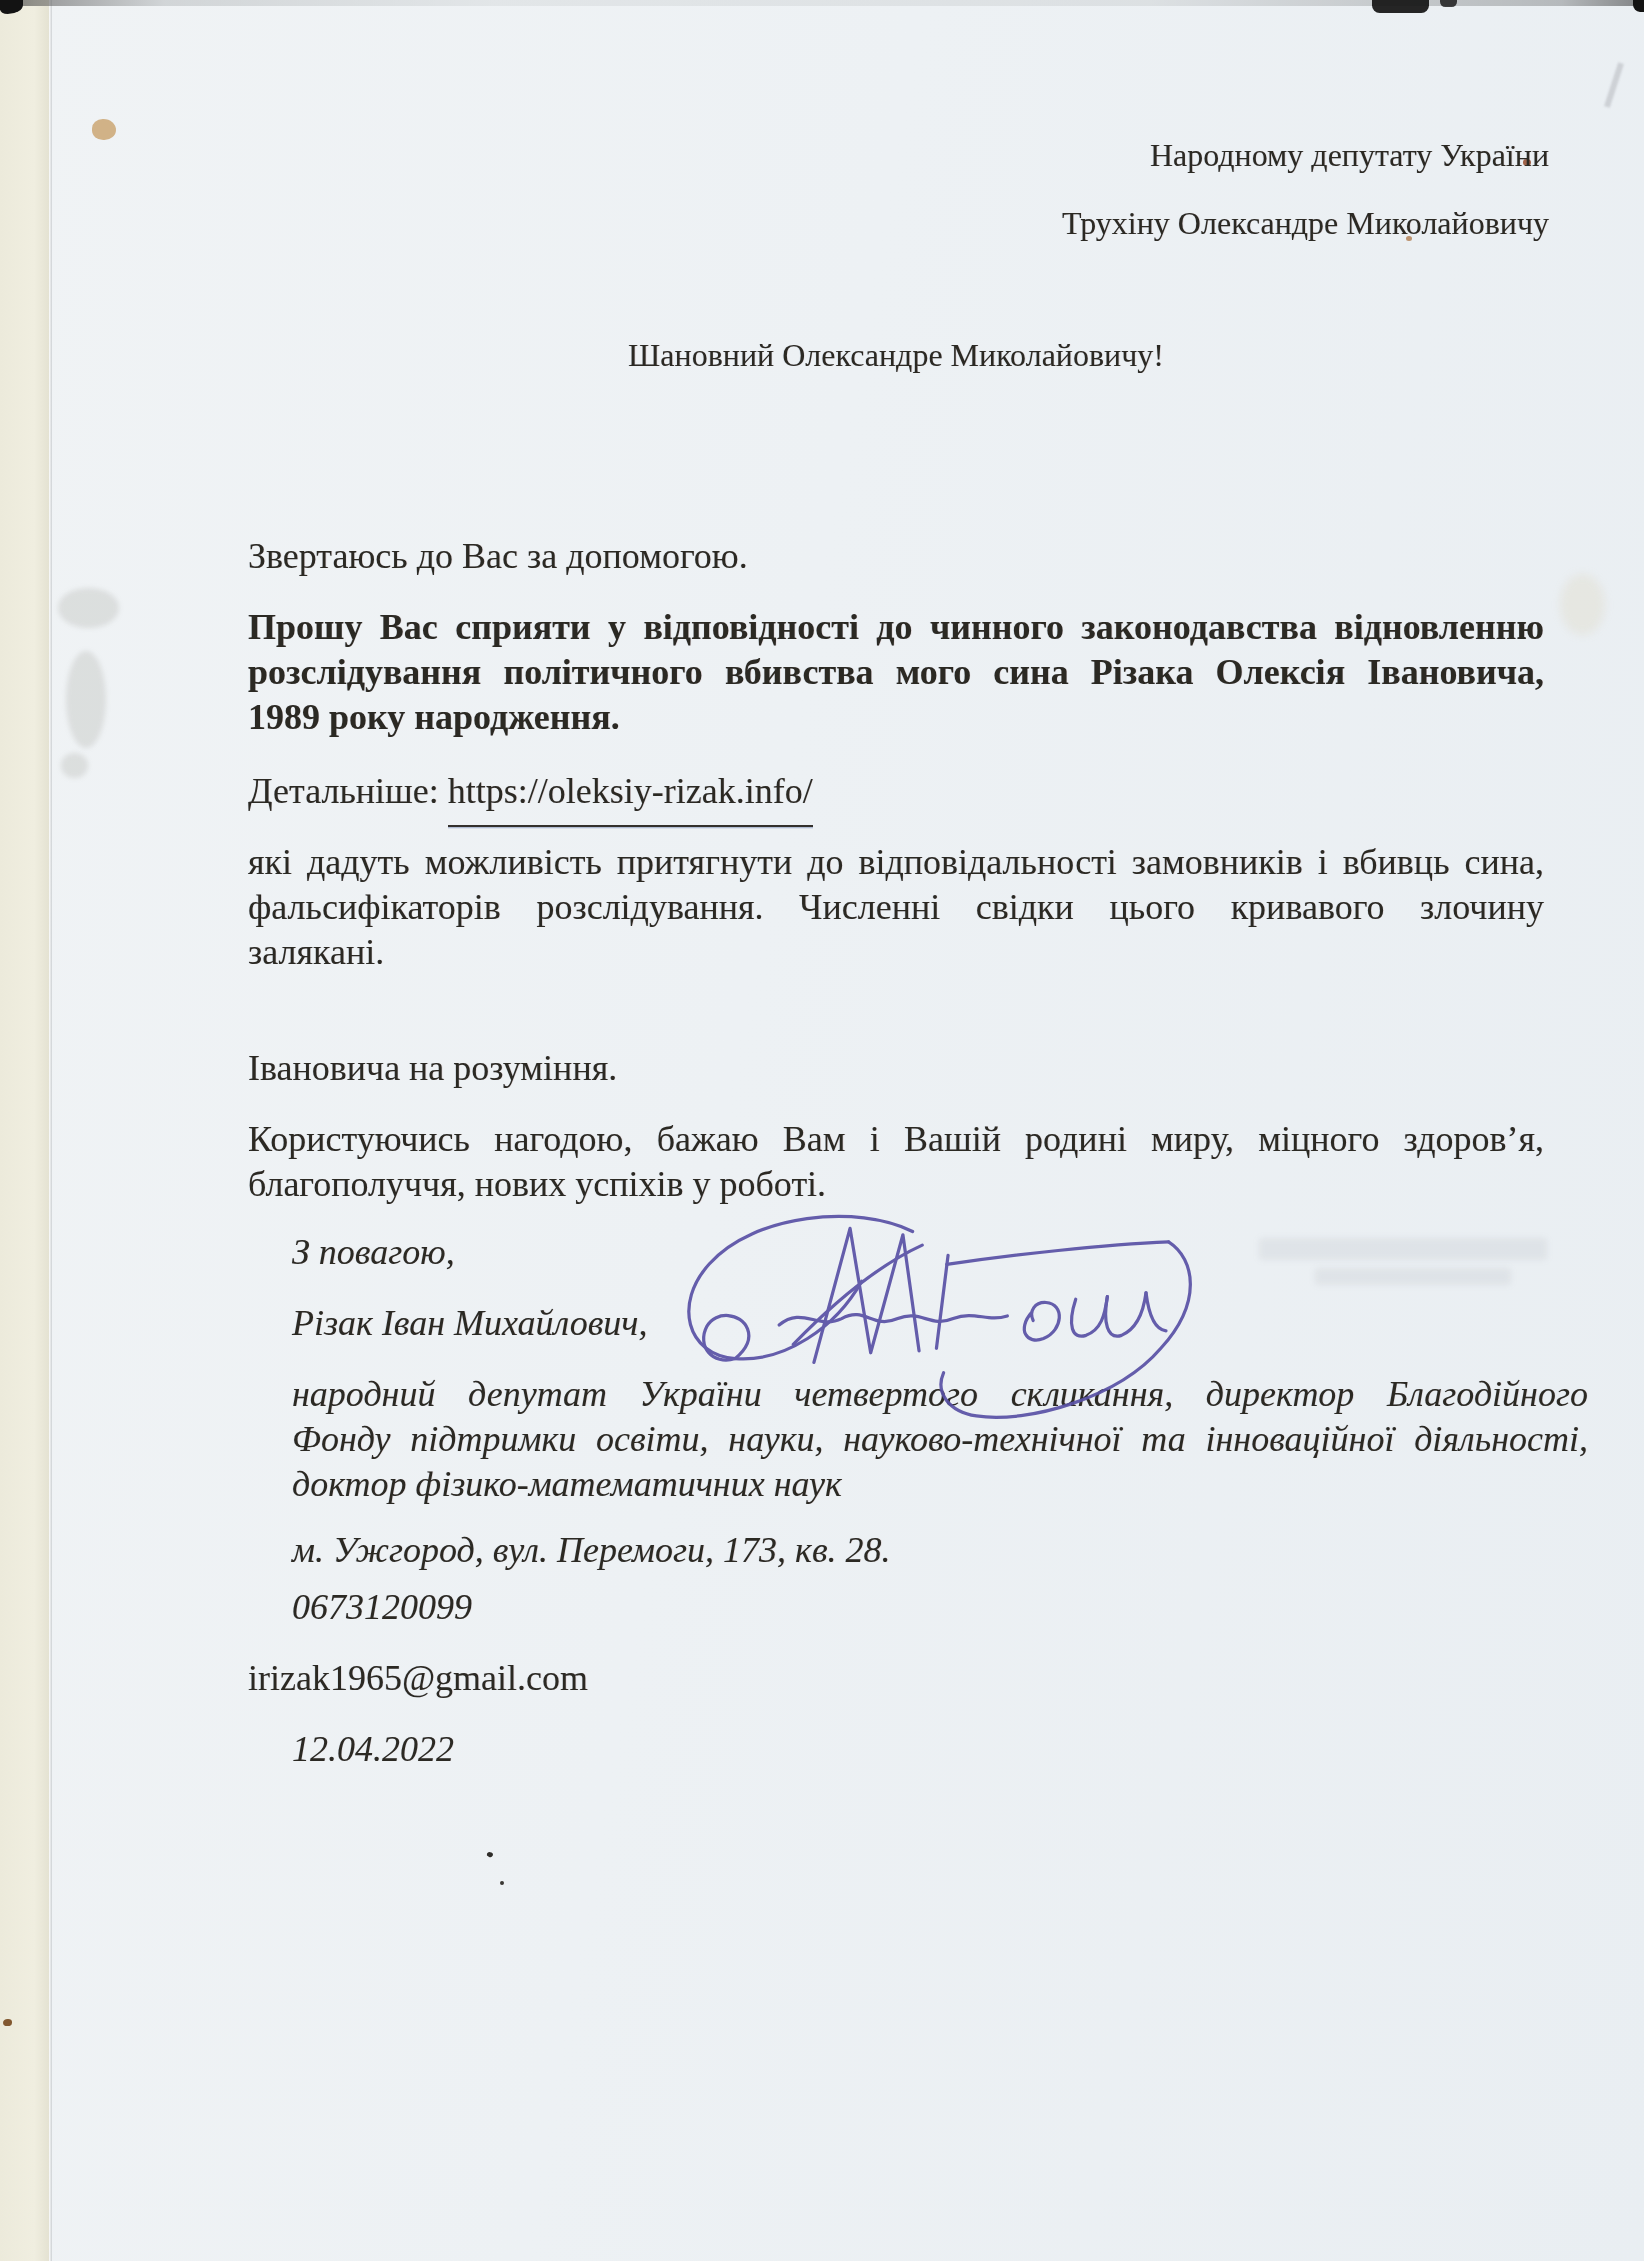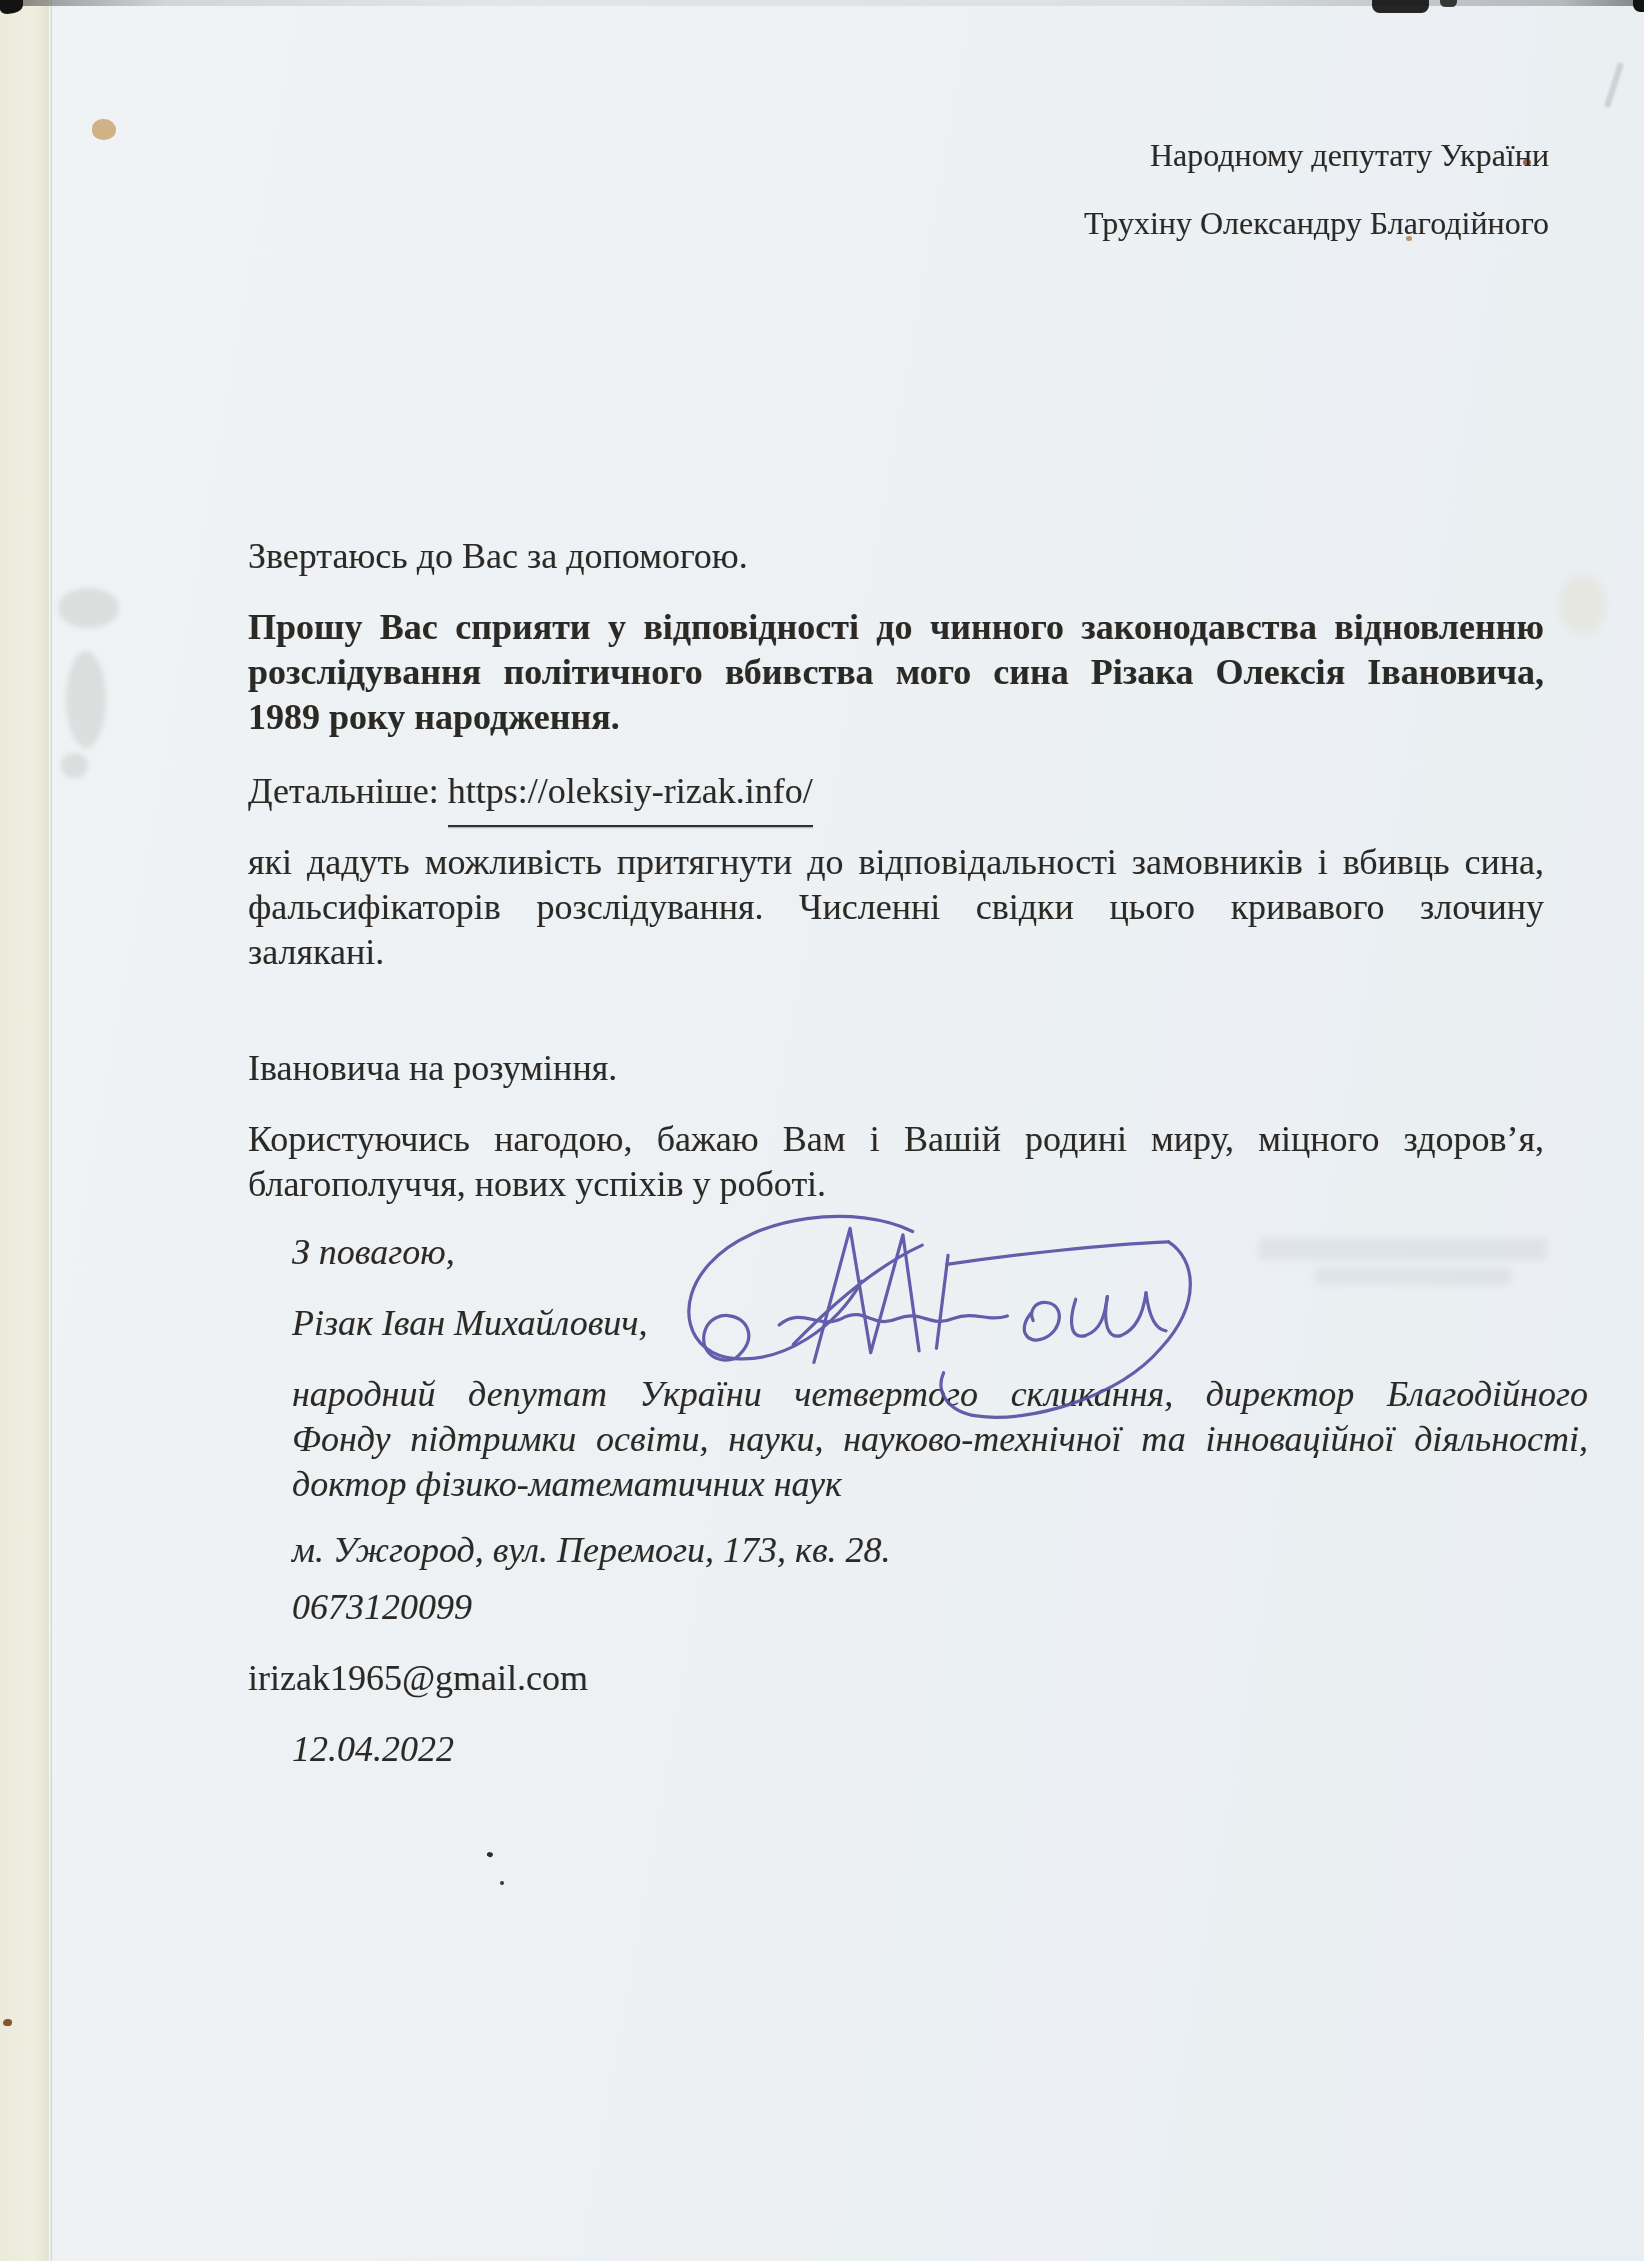--- a/index.html
+++ b/index.html
@@ -101,23 +101,24 @@
   <div class="stain dot-bl"></div>
   <div class="stain stain-yellow-r"></div>
   <div class="smudge smudge1"></div>
   <div class="smudge smudge2"></div>
   <div class="smudge smudge3"></div>
   <div class="bleed bleed1"></div>
   <div class="bleed bleed2"></div>
 
   <div class="recipient">
     <div>Народному депутату України</div>
-    <div>Трухіну Олександру Благодійного</div>
+    <div>Трухіну Олександре Миколайовичу</div>
   </div>
 
+  <div class="salutation">Шановний Олександре Миколайовичу!</div>
 
   <div class="txt" style="top:534px;">Звертаюсь до Вас за допомогою.</div>
 
   <div class="txt bold" style="top:605px;">
     <div class="line-just">Прошу Вас сприяти у відповідності до чинного законодавства відновленню</div>
     <div class="line-just">розслідування політичного вбивства мого сина Різака Олексія Івановича,</div>
     <div class="line-last">1989 року народження.</div>
   </div>
 
   <div class="txt" style="top:769px;"><span>Детальніше: </span><span class="url-link">https://oleksiy-rizak.info/</span></div>

